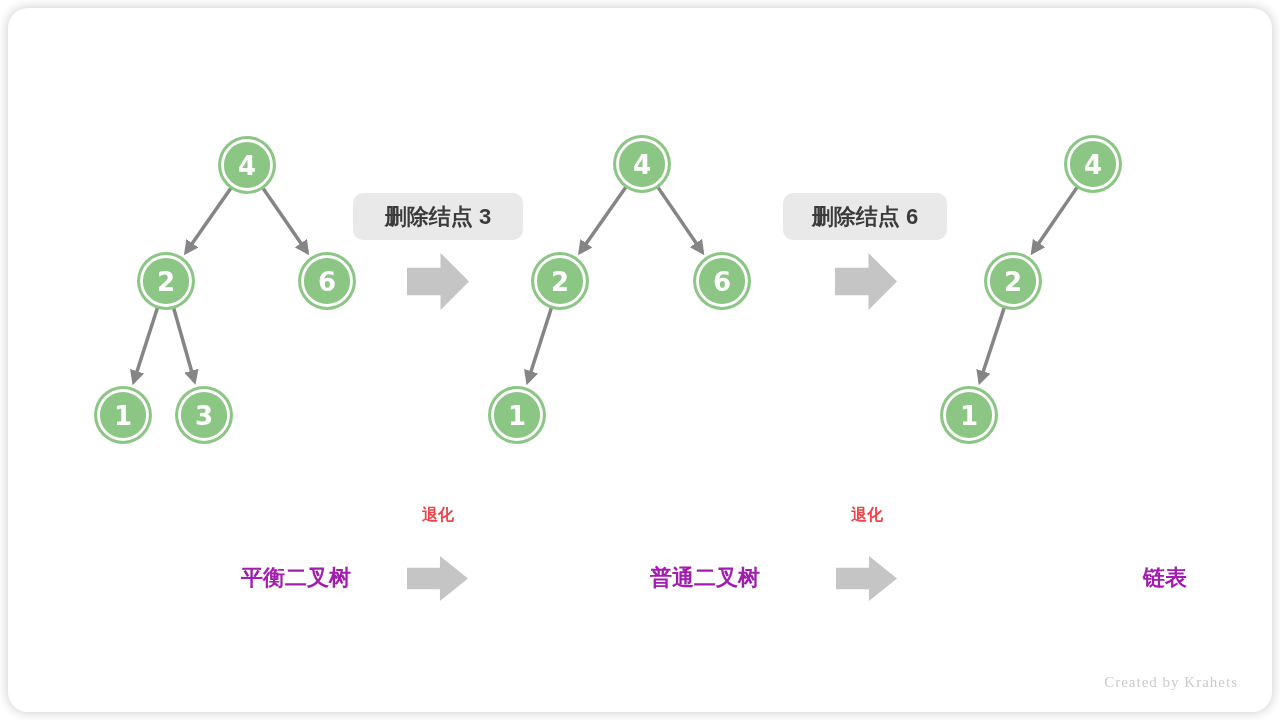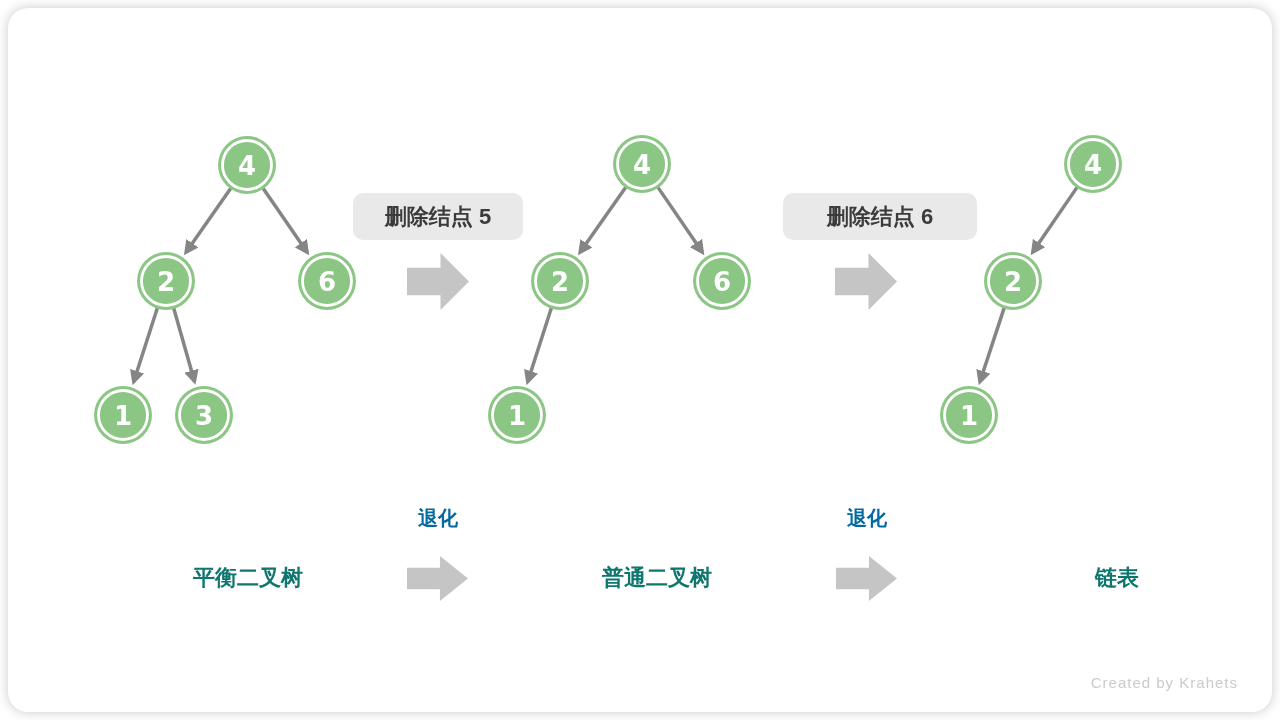--- a/index.html
+++ b/index.html
@@ -20,49 +20,49 @@
     width: 1280px; height: 720px;
   }
   .step-box {
     position: absolute; top: 193px; height: 47px;
     background: #e9e9e9; border-radius: 10px;
     color: #3b3b3b; font-size: 22px; font-weight: bold;
     display: flex; align-items: center; justify-content: center;
     white-space: pre;
   }
   .step-box-1 { left: 353px; width: 170px; }
-  .step-box-2 { left: 783px; width: 194px; }
+  .step-box-2 { left: 783px; width: 164px; }
 
   .block-arrow {
     position: absolute; background: #c5c5c5;
     clip-path: polygon(0 26%, 54% 26%, 54% 0, 100% 50%, 54% 100%, 54% 74%, 0 74%);
   }
   .ba-top-1 { left: 407px; top: 253px; width: 62px; height: 57px; }
   .ba-top-2 { left: 835px; top: 253px; width: 62px; height: 57px; }
   .ba-bot-1 { left: 407px; top: 556px; width: 61px; height: 45px; }
   .ba-bot-2 { left: 836px; top: 556px; width: 61px; height: 45px; }
 
   .muted-label {
     position: absolute; top: 505px; transform: translateX(-50%);
-    font-size: 20px; font-weight: bold; color: #0369a1; white-space: nowrap;
+    font-size: 16px; font-weight: bold; color: #ef4444; white-space: nowrap;
   }
   .ml-1 { left: 438px; }
   .ml-2 { left: 867px; }
 
   .tree-title {
     position: absolute; top: 563px; transform: translateX(-50%);
-    font-size: 22px; font-weight: bold; color: #0f766e; white-space: nowrap;
+    font-size: 22px; font-weight: bold; color: #a21caf; white-space: nowrap; margin-left: 48px;
   }
   .tt-1 { left: 248px; }
   .tt-2 { left: 657px; }
   .tt-3 { left: 1117px; }
 
   .watermark {
     position: absolute; right: 42px; top: 674px;
-    font-family: Liberation Sans, sans-serif;
+    font-family: Liberation Serif, serif;
     font-size: 15px; color: #cbcbcb; letter-spacing: 1px;
   }
 </style>
 </head>
 <body>
 
 <div class="card"></div>
 
 <svg id="tree-svg" viewBox="0 0 1280 720">
   <defs>
@@ -140,21 +140,21 @@
         <text x="1013" y="282" text-anchor="middle" dominant-baseline="central" fill="#FFFFFF" font-size="26" font-weight="bold" font-family="&quot;DejaVu Sans&quot;, sans-serif">2</text>
       </g>
       <g>
         <circle cx="969" cy="415" r="29" fill="#8CC685"></circle>
         <circle cx="969" cy="415" r="24.5" fill="none" stroke="#FFFFFF" stroke-width="2.8"></circle>
         <text x="969" y="416" text-anchor="middle" dominant-baseline="central" fill="#FFFFFF" font-size="26" font-weight="bold" font-family="&quot;DejaVu Sans&quot;, sans-serif">1</text>
       </g>
     </g>
   </svg>
 
-<div class="step-box step-box-1">删除结点 5</div>
+<div class="step-box step-box-1">删除结点 3</div>
 <div class="step-box step-box-2">删除结点 6</div>
 
 <div class="block-arrow ba-top-1"></div>
 <div class="block-arrow ba-top-2"></div>
 
 <div class="muted-label ml-1">退化</div>
 <div class="muted-label ml-2">退化</div>
 
 <div class="block-arrow ba-bot-1"></div>
 <div class="block-arrow ba-bot-2"></div>

